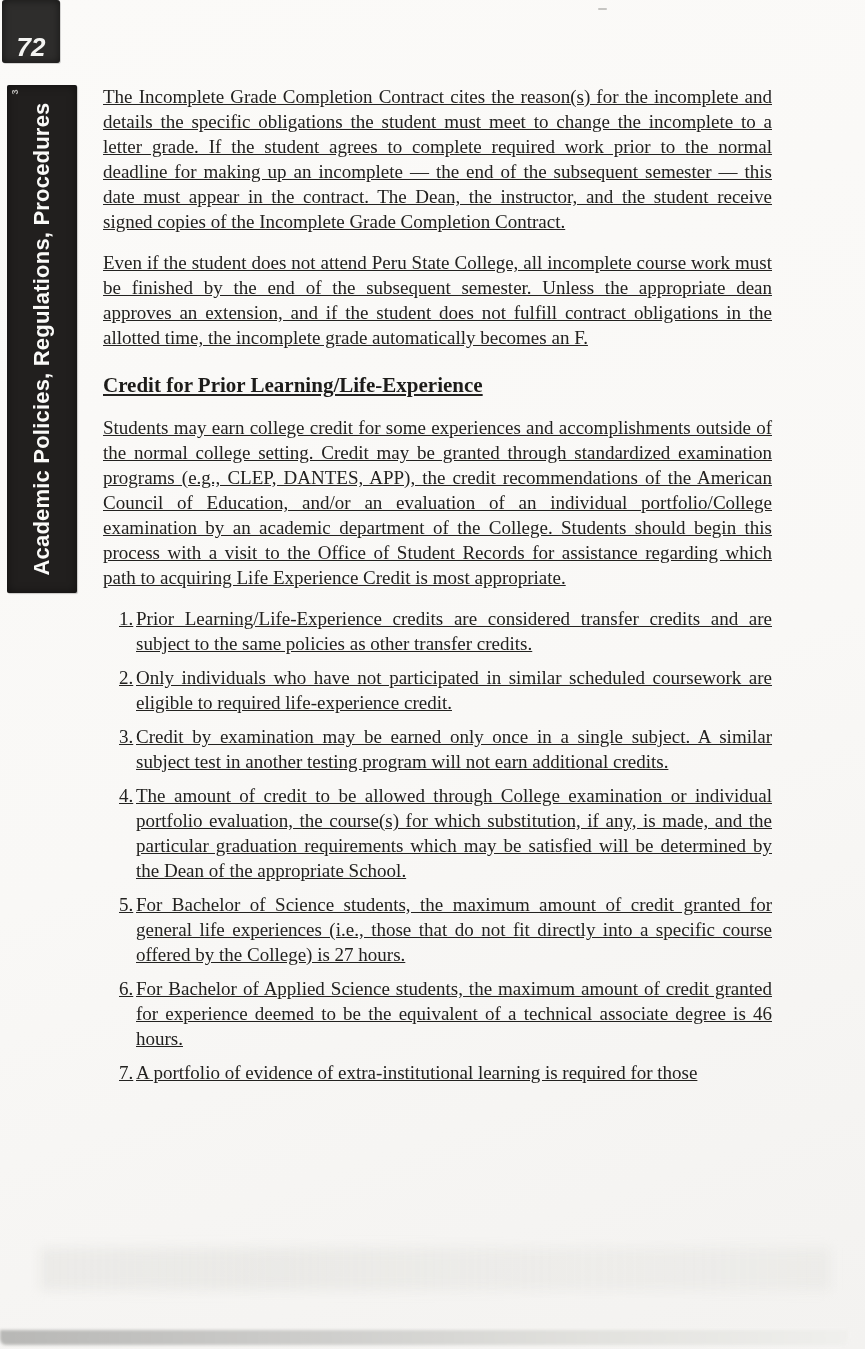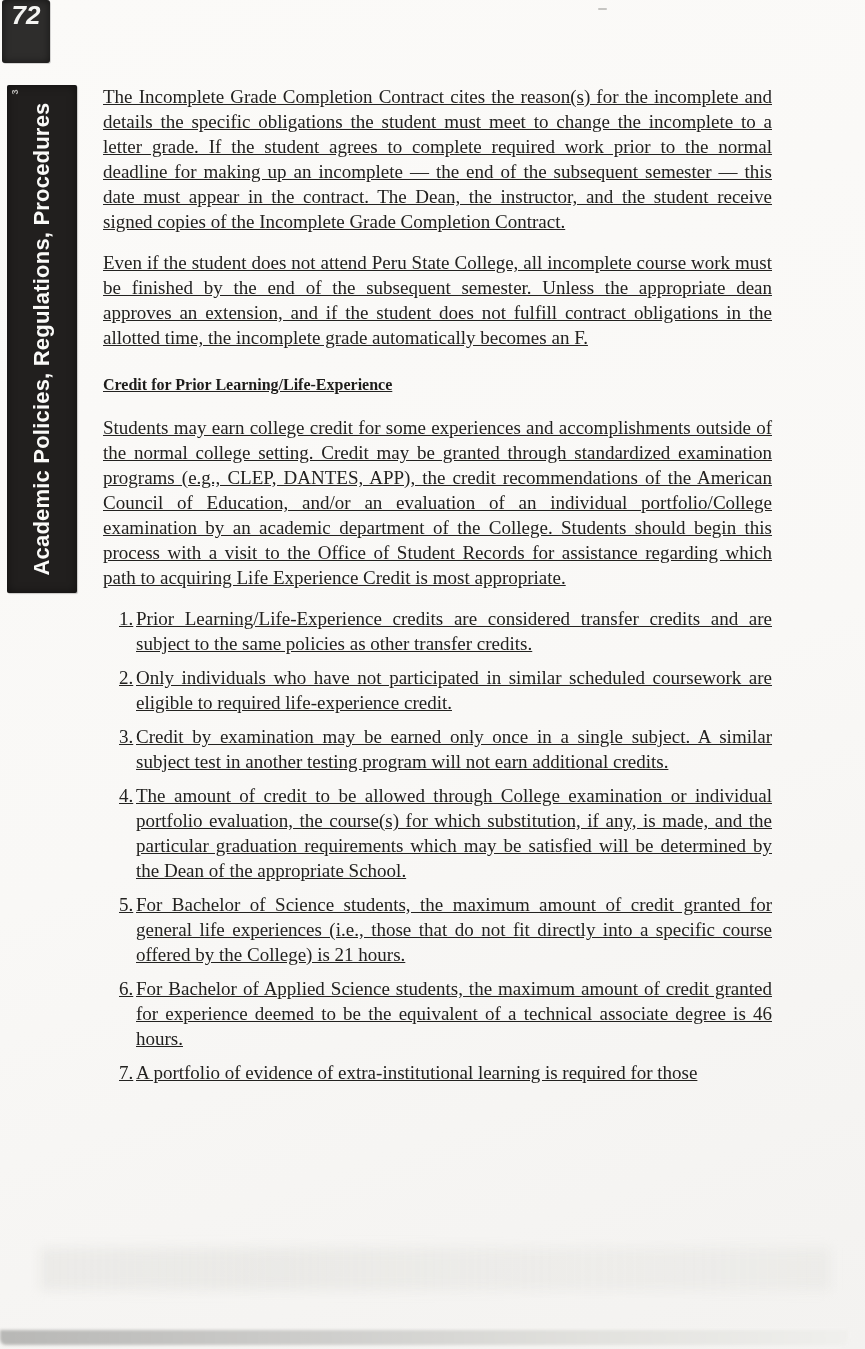--- a/index.html
+++ b/index.html
@@ -12,25 +12,25 @@
     height: 1349px;
     background: linear-gradient(160deg, #fbfaf8 0%, #f9f8f6 55%, #f3f2f0 100%);
     overflow: hidden;
     font-family: "Liberation Serif", serif;
   }
 
   
   .page-number-box {
     position: absolute;
     left: 2px; top: 0;
-    width: 48px; height: 63px;
+    width: 58px; height: 63px;
     background: #2e2d2c;
     border-radius: 3px;
     box-shadow: inset 0 0 8px rgba(0,0,0,.55), 1px 1px 0 rgba(0,0,0,.15);
-    display: flex; align-items: flex-start; justify-content: center;
+    display: flex; align-items: flex-end; justify-content: center;
   }
   .page-number {
     color: #f4f4f2;
     font-family: "Liberation Sans", sans-serif;
     font-weight: 700;
     font-style: italic;
     font-size: 26px;
   }
 
   
@@ -70,21 +70,21 @@
     width: 669px;
     color: #232220;
     font-size: 19px;
     line-height: 25px;
     text-align: justify;
     text-decoration: underline;
   }
   .para { margin: 0 0 16px; }
   .para-intro { margin-bottom: 15px; }
   .heading {
-    font-size: 16px;
+    font-size: 21px;
     line-height: 26px;
     font-weight: 700;
     margin: 22px 0 17px;
     text-align: left;
     color: #1d1c1a;
   }
   .policy-list { list-style: none; margin: 0; padding: 0; }
   .policy-item { display: flex; margin: 0 0 9px; }
   .policy-num { flex: 0 0 33px; padding-left: 16px; }
   .policy-text { flex: 1; text-align: justify; }
@@ -146,21 +146,21 @@
       <li class="policy-item">
         <span class="policy-num">3.</span>
         <span class="policy-text">Credit by examination may be earned only once in a single subject. A similar subject test in another testing program will not earn additional credits.</span>
       </li>
       <li class="policy-item">
         <span class="policy-num">4.</span>
         <span class="policy-text">The amount of credit to be allowed through College examination or individual portfolio evaluation, the course(s) for which substitution, if any, is made, and the particular graduation requirements which may be satisfied will be determined by the Dean of the appropriate School.</span>
       </li>
       <li class="policy-item">
         <span class="policy-num">5.</span>
-        <span class="policy-text">For Bachelor of Science students, the maximum amount of credit granted for general life experiences (i.e., those that do not fit directly into a specific course offered by the College) is 21 hours.</span>
+        <span class="policy-text">For Bachelor of Science students, the maximum amount of credit granted for general life experiences (i.e., those that do not fit directly into a specific course offered by the College) is 27 hours.</span>
       </li>
       <li class="policy-item">
         <span class="policy-num">6.</span>
         <span class="policy-text">For Bachelor of Applied Science students, the maximum amount of credit granted for experience deemed to be the equivalent of a technical associate degree is 46 hours.</span>
       </li>
       <li class="policy-item">
         <span class="policy-num">7.</span>
         <span class="policy-text">A portfolio of evidence of extra-institutional learning is required for those</span>
       </li>
     </ol>

